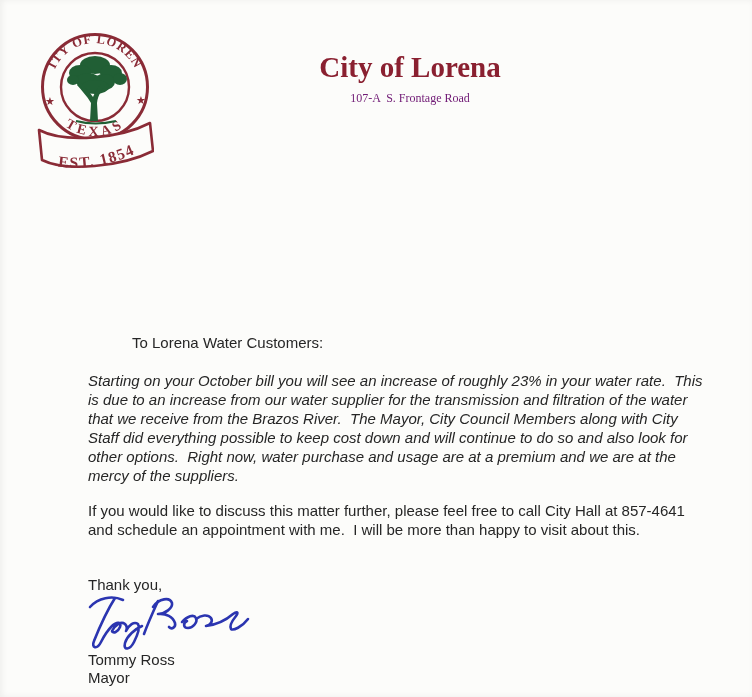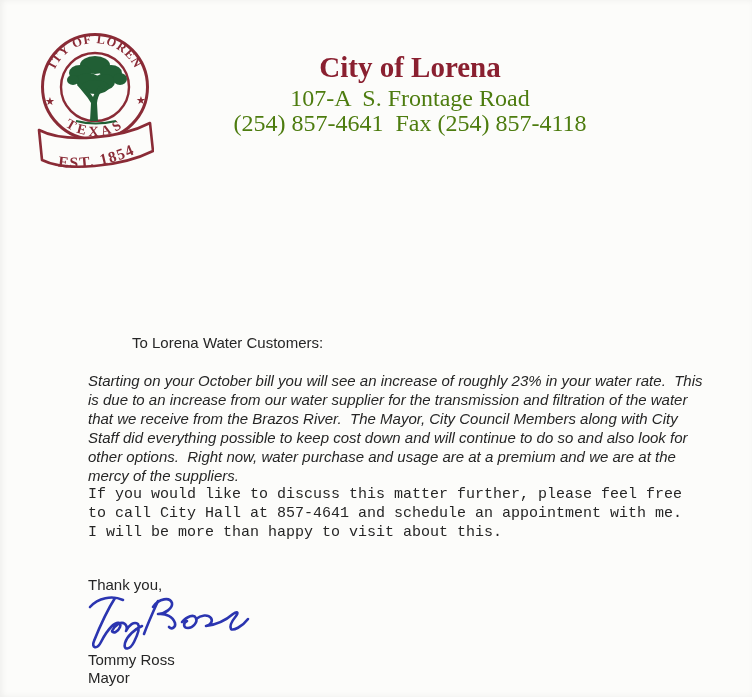--- a/index.html
+++ b/index.html
@@ -30,38 +30,38 @@
     color: #8e2433;
   }
   .header-title {
     font-size: 29px;
     font-weight: bold;
     line-height: 31px;
     margin-bottom: 3px;
     color: #8a2030;
   }
   .header-line {
-    font-size: 24px;
+    font-size: 12px;
     line-height: 24.5px;
     white-space: pre-wrap;
-    color: #4d7c0f;
+    color: #701a75;
   }
 
   
   .body-text {
     position: absolute;
     left: 88px;
     font-size: 15px;
     line-height: 19px;
     white-space: pre-wrap;
   }
   .date        { top: 240px; }
   .salutation  { top: 333px; margin-left: 44px; }
   .para-1      { top: 371px; width: 616px; font-style: italic; }
-  .para-2      { top: 485px; width: 616px; font-family: Liberation Mono, monospace; }
+  .para-2      { top: 501px; width: 616px; }
   .closing     { top: 575px; text-align: right; }
   .signer-name { top: 650px; text-align: center; }
   .signer-title{ top: 668px; text-align: right; }
 
   .signature {
     position: absolute;
     left: 82px; top: 592px;
     width: 172px; height: 60px;
   }
 
@@ -116,21 +116,20 @@
         <text class="seal-text" font-size="15.5" letter-spacing="1.5">
           <textPath href="#arcBanner" startOffset="50%" text-anchor="middle">EST. 1854</textPath>
         </text>
       </g>
     </svg>
   </div>
 
   <div class="header-text">
     <div class="header-title">City of Lorena</div>
     <div class="header-line">107-A  S. Frontage Road</div>
-    <div class="header-line">(254) 857-4641  Fax (254) 857-4118</div>
   </div>
 
 
   <div class="body-text salutation">To Lorena Water Customers:</div>
 
   <div class="body-text para-1">Starting on your October bill you will see an increase of roughly 23% in your water rate.  This is due to an increase from our water supplier for the transmission and filtration of the water that we receive from the Brazos River.  The Mayor, City Council Members along with City Staff did everything possible to keep cost down and will continue to do so and also look for other options.  Right now, water purchase and usage are at a premium and we are at the mercy of the suppliers.</div>
 
   <div class="body-text para-2">If you would like to discuss this matter further, please feel free to call City Hall at 857-4641 and schedule an appointment with me.  I will be more than happy to visit about this.</div>
 
   <div class="body-text closing">Thank you,</div>

